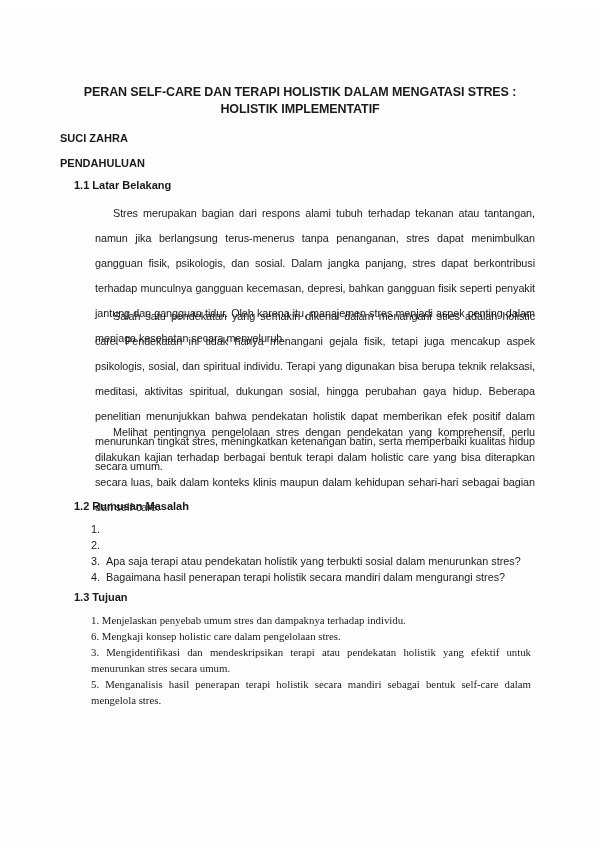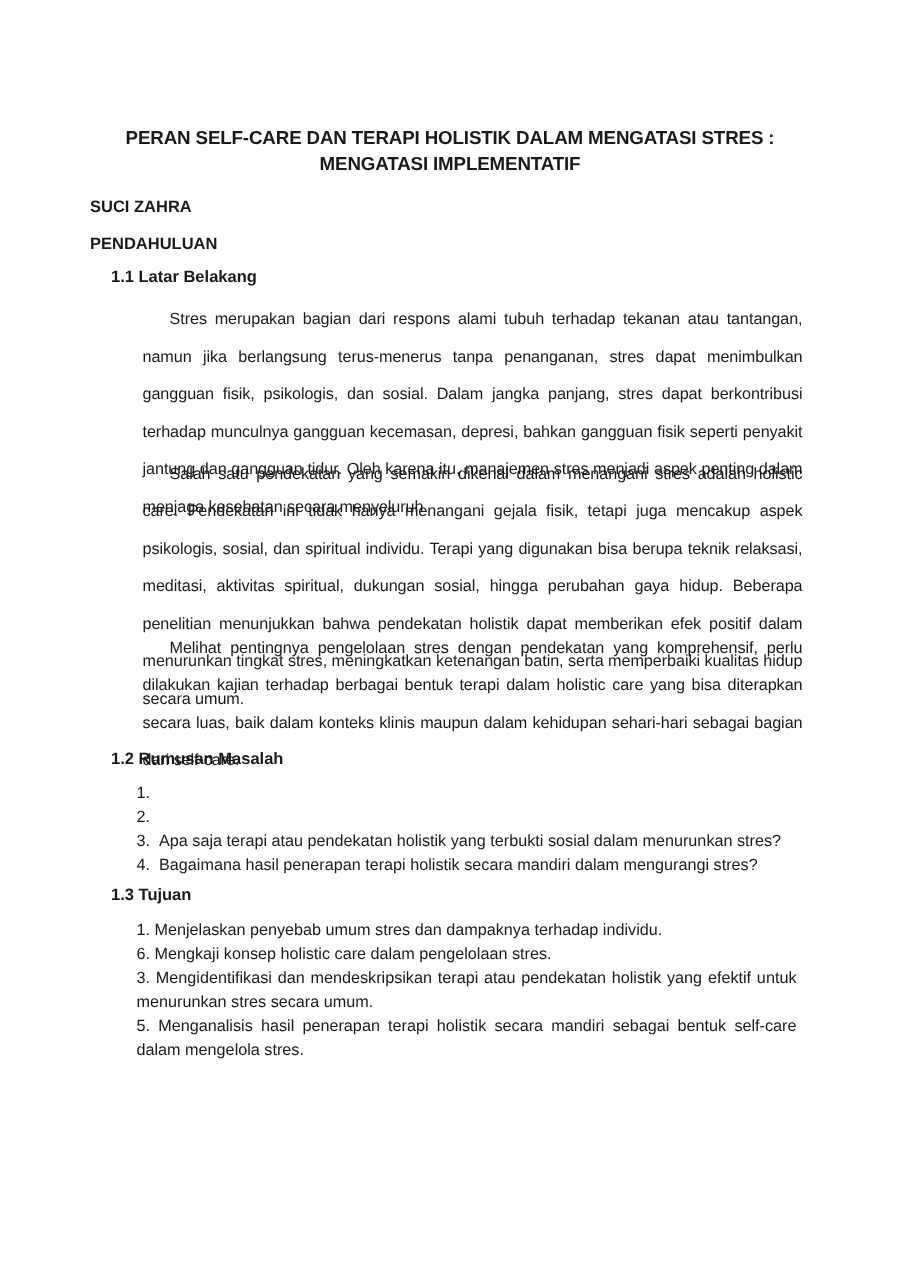--- a/index.html
+++ b/index.html
@@ -6,30 +6,30 @@
   body { width: 600px; height: 848px; position: relative; overflow: hidden;
          font-family: "Liberation Sans", "DejaVu Sans", sans-serif; color: #1a1a1a; }
   .page { position: absolute; left: 0; top: 8px; width: 600px; height: 848px; background: #fefefe; }
   .title { position: absolute; left: 60px; width: 480px; text-align: center; font-weight: bold; font-size: 12.5px; letter-spacing: -0.1px; }
   .center-bold { position: absolute; left: 60px; width: 480px; font-weight: bold; font-size: 11px; }
   .heading { position: absolute; left: 74px; font-weight: bold; font-size: 11px; }
   .para { position: absolute; left: 91px; width: 440px; font-size: 10.8px; line-height: 25px; text-align: justify; text-indent: 18px; margin: 4px; letter-spacing: -0.05px; }
   .olist { position: absolute; left: 91px; width: 440px; margin: 0; padding: 0; list-style: none; font-size: 10.8px; line-height: 16.1px; }
   .olist li { display: flex; }
   .olist .num { width: 15px; flex: 0 0 15px; }
-  .tlist { position: absolute; left: 91px; width: 440px; margin: 0; padding: 0; list-style: none; font-size: 10.8px; line-height: 16.1px; }
+  .tlist { position: absolute; left: 91px; width: 440px; margin: 0; padding: 0; list-style: none; font-size: 10.8px; line-height: 16.1px; font-family: Liberation Serif, serif; }
   .tlist li { text-align: justify; }
 </style>
 </head>
 <body>
 
 <div class="page">
 
   <div class="title" style="top:77px;">PERAN SELF-CARE DAN TERAPI HOLISTIK DALAM MENGATASI STRES :</div>
-  <div class="title" style="top:94px;">MENGATASI IMPLEMENTATIF</div>
+  <div class="title" style="top:94px;">HOLISTIK IMPLEMENTATIF</div>
 
   <div class="center-bold" style="top:124px;">SUCI ZAHRA</div>
   <div class="center-bold" style="top:149px;">PENDAHULUAN</div>
 
   <div class="heading" style="top:171px;">1.1 Latar Belakang</div>
   <p class="para" style="top:189px;">Stres merupakan bagian dari respons alami tubuh terhadap tekanan atau tantangan, namun jika berlangsung terus-menerus tanpa penanganan, stres dapat menimbulkan gangguan fisik, psikologis, dan sosial. Dalam jangka panjang, stres dapat berkontribusi terhadap munculnya gangguan kecemasan, depresi, bahkan gangguan fisik seperti penyakit jantung dan gangguan tidur. Oleh karena itu, manajemen stres menjadi aspek penting dalam menjaga kesehatan secara menyeluruh.</p>
   <p class="para" style="top:292px;">Salah satu pendekatan yang semakin dikenal dalam menangani stres adalah holistic care. Pendekatan ini tidak hanya menangani gejala fisik, tetapi juga mencakup aspek psikologis, sosial, dan spiritual individu. Terapi yang digunakan bisa berupa teknik relaksasi, meditasi, aktivitas spiritual, dukungan sosial, hingga perubahan gaya hidup. Beberapa penelitian menunjukkan bahwa pendekatan holistik dapat memberikan efek positif dalam menurunkan tingkat stres, meningkatkan ketenangan batin, serta memperbaiki kualitas hidup secara umum.</p>
   <p class="para" style="top:408px;">Melihat pentingnya pengelolaan stres dengan pendekatan yang komprehensif, perlu dilakukan kajian terhadap berbagai bentuk terapi dalam holistic care yang bisa diterapkan secara luas, baik dalam konteks klinis maupun dalam kehidupan sehari-hari sebagai bagian dari self-care.</p>
 
   <div class="heading" style="top:492px;">1.2 Rumusan Masalah</div>

